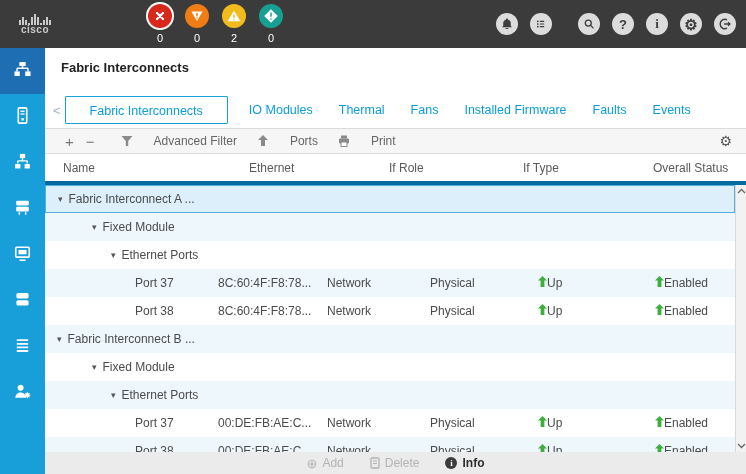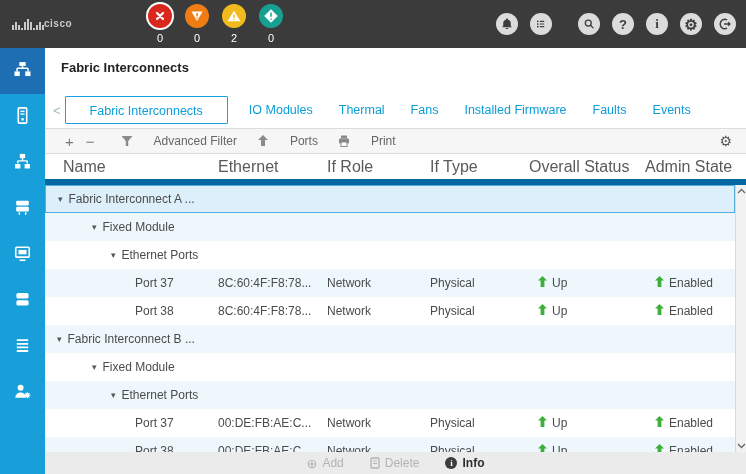--- a/index.html
+++ b/index.html
@@ -1,21 +1,21 @@
 <!DOCTYPE html>
 <html><head>
 <meta charset="utf-8">
 <style>
   html,body{margin:0;padding:0;background:#777;}
   *{box-sizing:border-box;font-family:"Liberation Sans",sans-serif;}
   .app{position:relative;width:746px;height:474px;background:#fff;overflow:hidden;}
 
   
   .topbar{position:absolute;top:0;left:0;width:746px;height:48px;background:#3b3b3b;display:flex;align-items:center;}
-  .brand{display:flex;align-items:center;margin-left:12px;width:46px;}
+  .brand{display:flex;flex-direction:column;align-items:center;margin-left:12px;width:46px;}
   .bars{display:flex;align-items:flex-end;gap:1px;height:12px;}
   .bars span{width:2px;background:#c9c9c9;display:block;}
   .brand-text{color:#c9c9c9;font-size:10px;font-weight:bold;letter-spacing:.5px;line-height:10px;}
   .app-title{color:#fff;font-size:16px;margin-left:18px;}
   .alerts{display:flex;gap:9px;margin-left:88px;}
   .badge-wrap{display:flex;flex-direction:column;align-items:center;width:28px;cursor:pointer;}
   .badge{width:24px;height:24px;border-radius:50%;display:flex;align-items:center;justify-content:center;}
   .badge svg{width:18px;height:18px;}
   .badge.ring{box-shadow:0 0 0 2px #fff;}
   .badge-count{color:#fff;font-size:11px;margin-top:4px;}
@@ -42,31 +42,31 @@
   .tab.active{border:1px solid #18a3dc;border-radius:1px;padding:0 24px;margin-right:8px;background:#fff;}
   .spacer{flex:1;}
 
   .toolbar{position:absolute;top:80px;left:0;right:0;height:26px;background:#f6f6f6;border-top:1px solid #dcdcdc;border-bottom:1px solid #dcdcdc;display:flex;align-items:center;color:#666;font-size:12px;}
   .tb{background:none;border:none;color:#777;font-size:15px;line-height:15px;cursor:pointer;padding:0 6px;}
   .tb.plus{margin-left:14px;}
   .tb-item{display:flex;align-items:center;gap:21px;margin-left:20px;cursor:pointer;}
   .tb-item svg{width:12px;height:12px;}
   .tb-gear{margin-left:auto;margin-right:14px;font-size:14px;color:#555;cursor:pointer;}
 
-  .thead{position:absolute;top:106px;left:0;width:701px;height:31px;background:#fff;border-bottom:6px solid #0369a1;display:grid;grid-template-columns:173px 109px 103px 99px 116px 1fr;align-items:center;font-size:16px;color:#5a5a5a;}
+  .thead{position:absolute;top:106px;left:0;width:701px;height:31px;background:#fff;border-bottom:4px solid #0369a1;display:grid;grid-template-columns:173px 109px 103px 99px 116px 1fr;align-items:center;font-size:12px;color:#5a5a5a;gap:31px;}
   .thead .th{cursor:pointer;}
   .thead .th:first-child{padding-left:18px;}
 
   .tbody{position:absolute;top:137px;left:0;right:0;bottom:22px;overflow:hidden;background:#fff;}
   .row{width:690px;height:28px;display:grid;grid-template-columns:173px 109px 103px 99px 116px 1fr;align-items:center;font-size:12px;color:#4b4b4b;cursor:pointer;}
   .row.alt{background:#eef7fc;}
   .row.selected{background:#ddeffa;border:1px solid #54aede;}
   .cell-name{display:flex;align-items:center;white-space:nowrap;overflow:hidden;}
   .tree-arrow{color:#555;font-size:9px;margin-right:6px;cursor:pointer;}
-  .status-cell{display:flex;align-items:center;gap:5px;}
+  .status-cell{display:flex;align-items:center;}
   .status-cell.ovr{padding-left:9px;}
   .status-cell.adm{padding-left:10px;}
   .vscroll{position:absolute;top:0;right:0;bottom:0;width:11px;background:#f2f2f2;border-left:1px solid #d9d9d9;}
   .vs-up{position:absolute;top:3px;left:1px;}
   .vs-down{position:absolute;bottom:3px;left:1px;}
 
   .bottombar{position:absolute;bottom:0;left:0;right:0;height:22px;background:#ebebeb;display:flex;align-items:center;justify-content:center;gap:26px;font-size:12px;}
   .bb{display:flex;align-items:center;gap:5px;cursor:pointer;}
   .bb.disabled{color:#b3b3b3;cursor:default;}
   .bb.enabled{color:#2e2e2e;font-weight:bold;}

